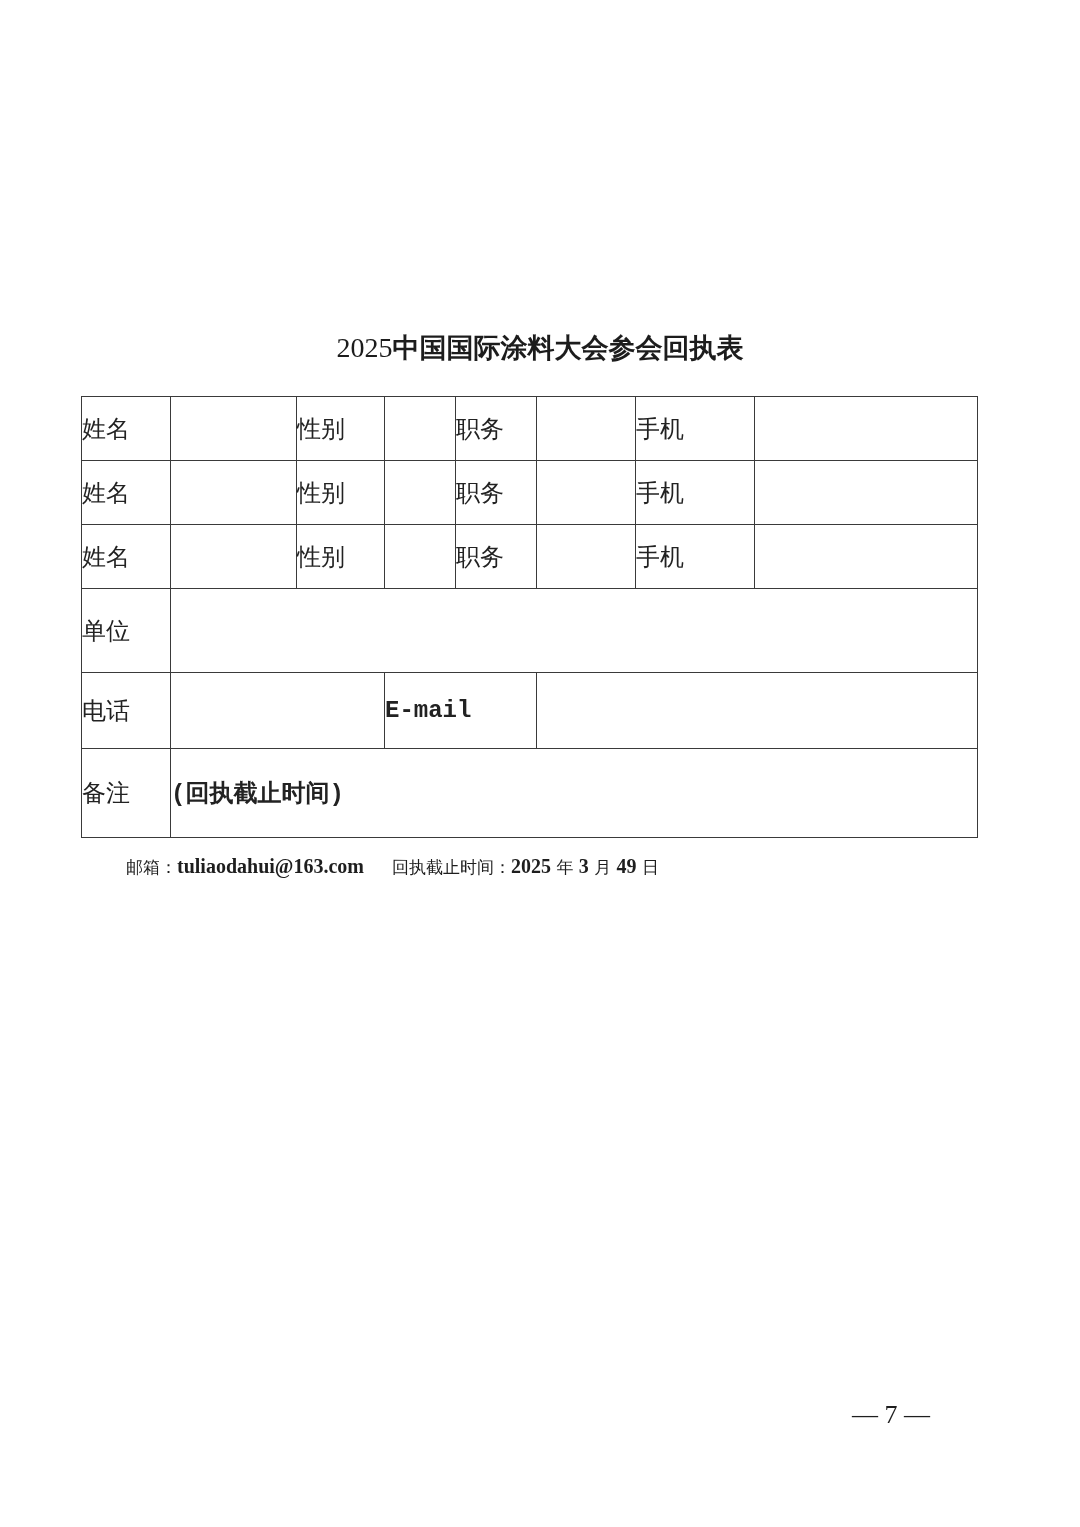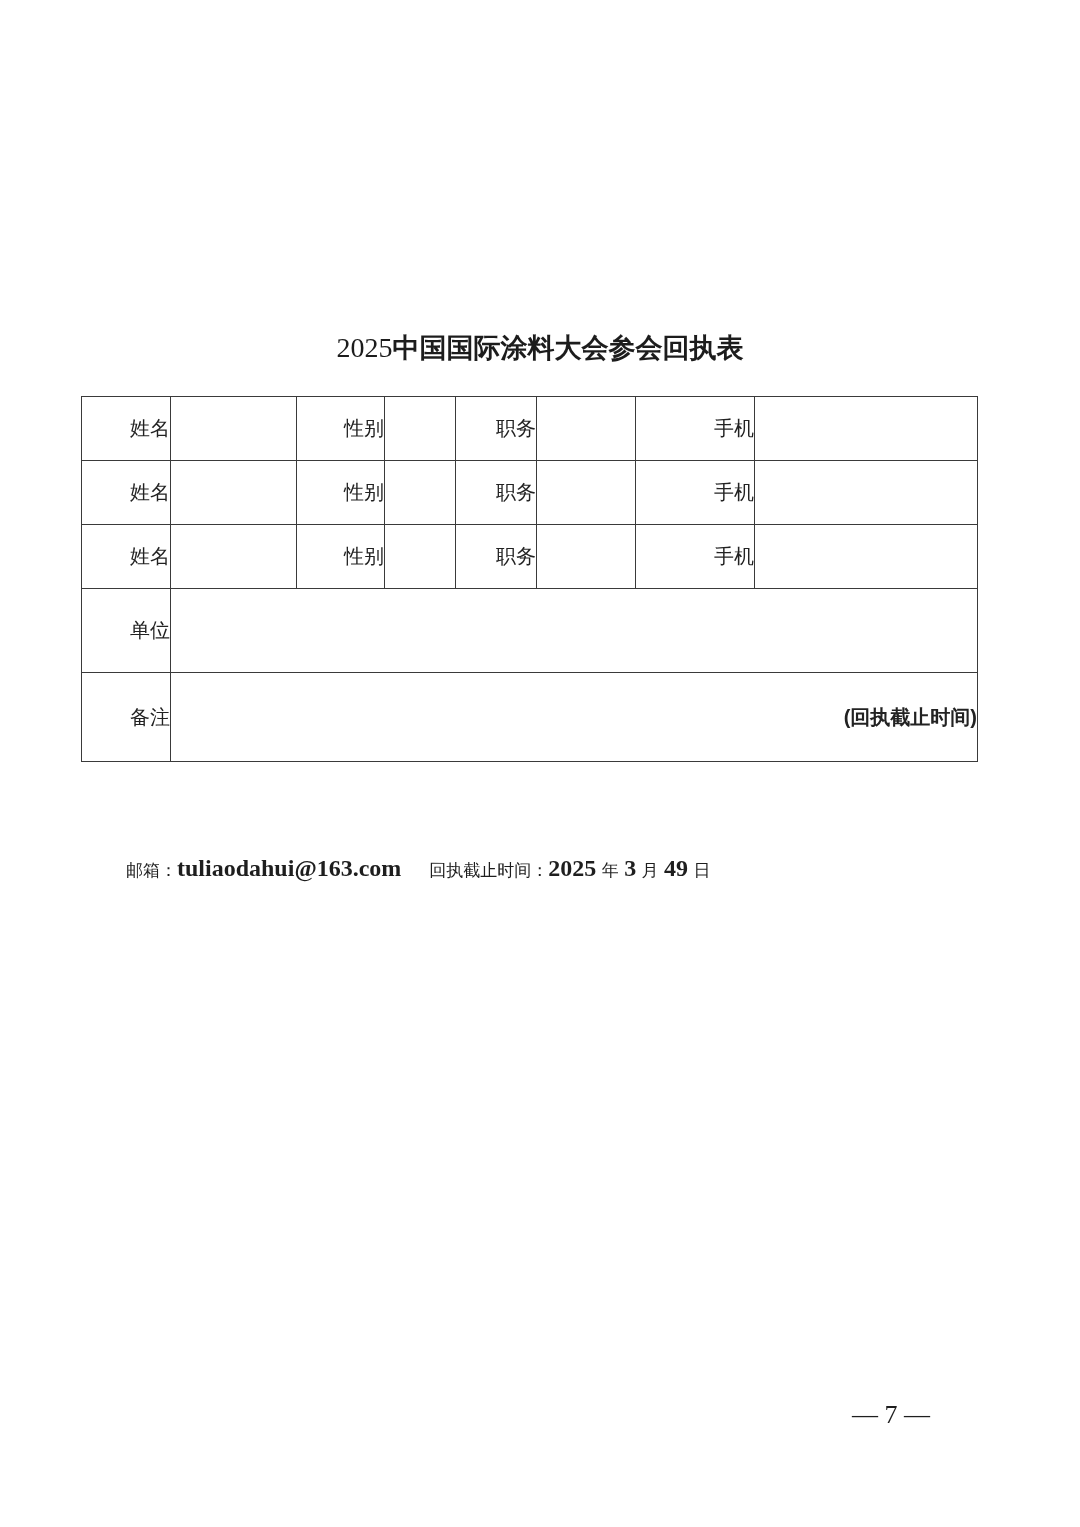--- a/index.html
+++ b/index.html
@@ -11,33 +11,33 @@
   .title {
     position:absolute; left:0; width:1080px; top:330px; text-align:center;
     font-size:27px; font-weight:bold; letter-spacing:0px; color:#1c1c1c;
   }
   .title .yr { font-family:"Liberation Serif", serif; font-weight:normal; font-size:28px; }
   table.form {
     position:absolute; left:81px; top:396px; width:896px;
     border-collapse:collapse; table-layout:fixed;
   }
   table.form td {
-    border:1.5px solid #3a3a3a; text-align:right; vertical-align:middle;
-    font-size:20px; color:#222; padding:0;
-    font-family:Liberation Sans, sans-serif;
+    border:1.5px solid #3a3a3a; text-align:left; vertical-align:middle;
+    font-size:24px; color:#222; padding:0;
+    font-family:Liberation Mono, monospace;
   }
   td.lbl-bold { font-family:"Liberation Serif", serif; font-weight:bold; font-size:20px; }
   td.note { font-family:"DejaVu Sans", sans-serif; font-weight:bold; font-size:19px; }
   .r1 { height:64px; } .r2 { height:64px; } .r3 { height:64px; }
   .r4 { height:84px; } .r5 { height:76px; } .r6 { height:89px; }
   .footer {
     position:absolute; left:126px; top:855px; font-size:17px; color:#1e1e1e;
     font-family:"DejaVu Sans", sans-serif; white-space:nowrap;
   }
-  .footer .en { font-family:"Liberation Serif", serif; font-weight:bold; font-size:24px;margin-top:12px; }
+  .footer .en { font-family:"Liberation Serif", serif; font-weight:bold; font-size:20px;margin-top:12px; }
   .footer .gap { display:inline-block; width:28px; }
   .pageno {
     position:absolute; left:852px; top:1400px; font-size:26px; color:#1e1e1e;
     font-family:"Liberation Serif", serif; white-space:nowrap;
   }
 </style>
 </head>
 <body>
 
 <div class="title">
@@ -83,20 +83,26 @@
     <td></td>
     <td>职务</td>
     <td></td>
     <td>手机</td>
     <td></td>
   </tr>
   <tr class="r4">
     <td>单位</td>
     <td colspan="7"></td>
   </tr>
+  <tr class="r5">
+    <td>电话</td>
+    <td colspan="2"></td>
+    <td colspan="2" class="lbl-bold">E-mail</td>
+    <td colspan="3"></td>
+  </tr>
   <tr class="r6">
     <td>备注</td>
     <td colspan="7" class="note"><span>(回执截止时间)</span></td>
   </tr>
 </tbody>
   </table>
 
 <div class="footer">
   <span>邮箱：</span><span class="en">tuliaodahui@163.com</span><span class="gap"></span><span>回执截止时间：</span><span class="en">2025</span>
   <span>年</span>

